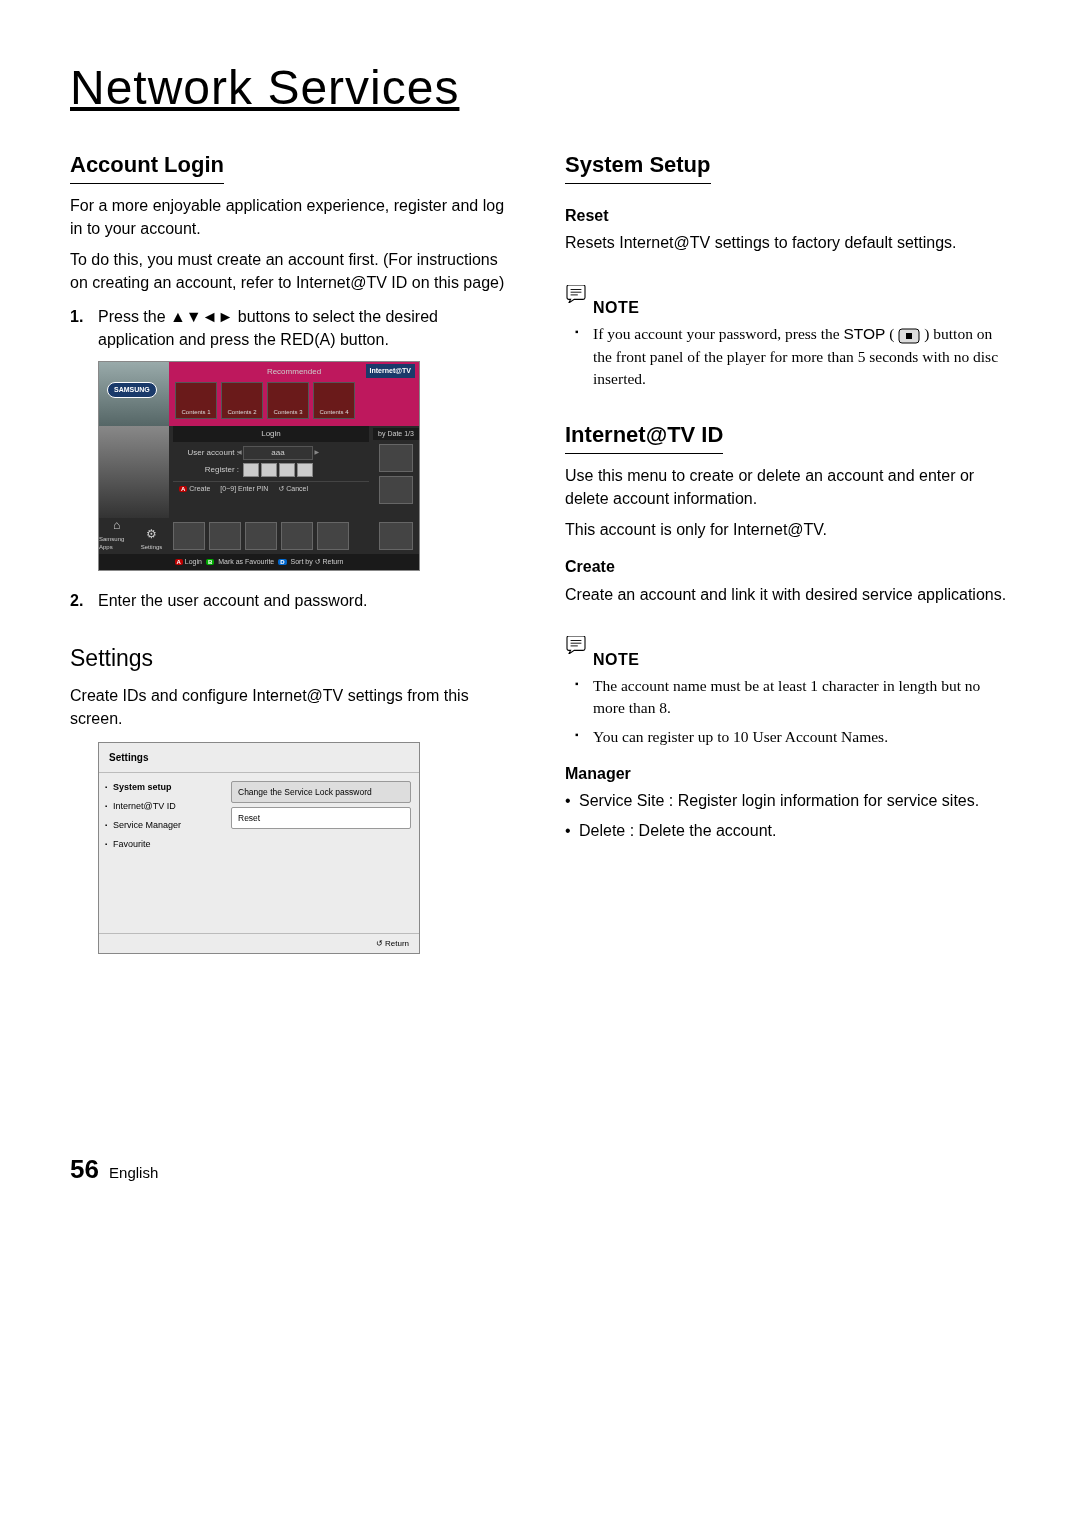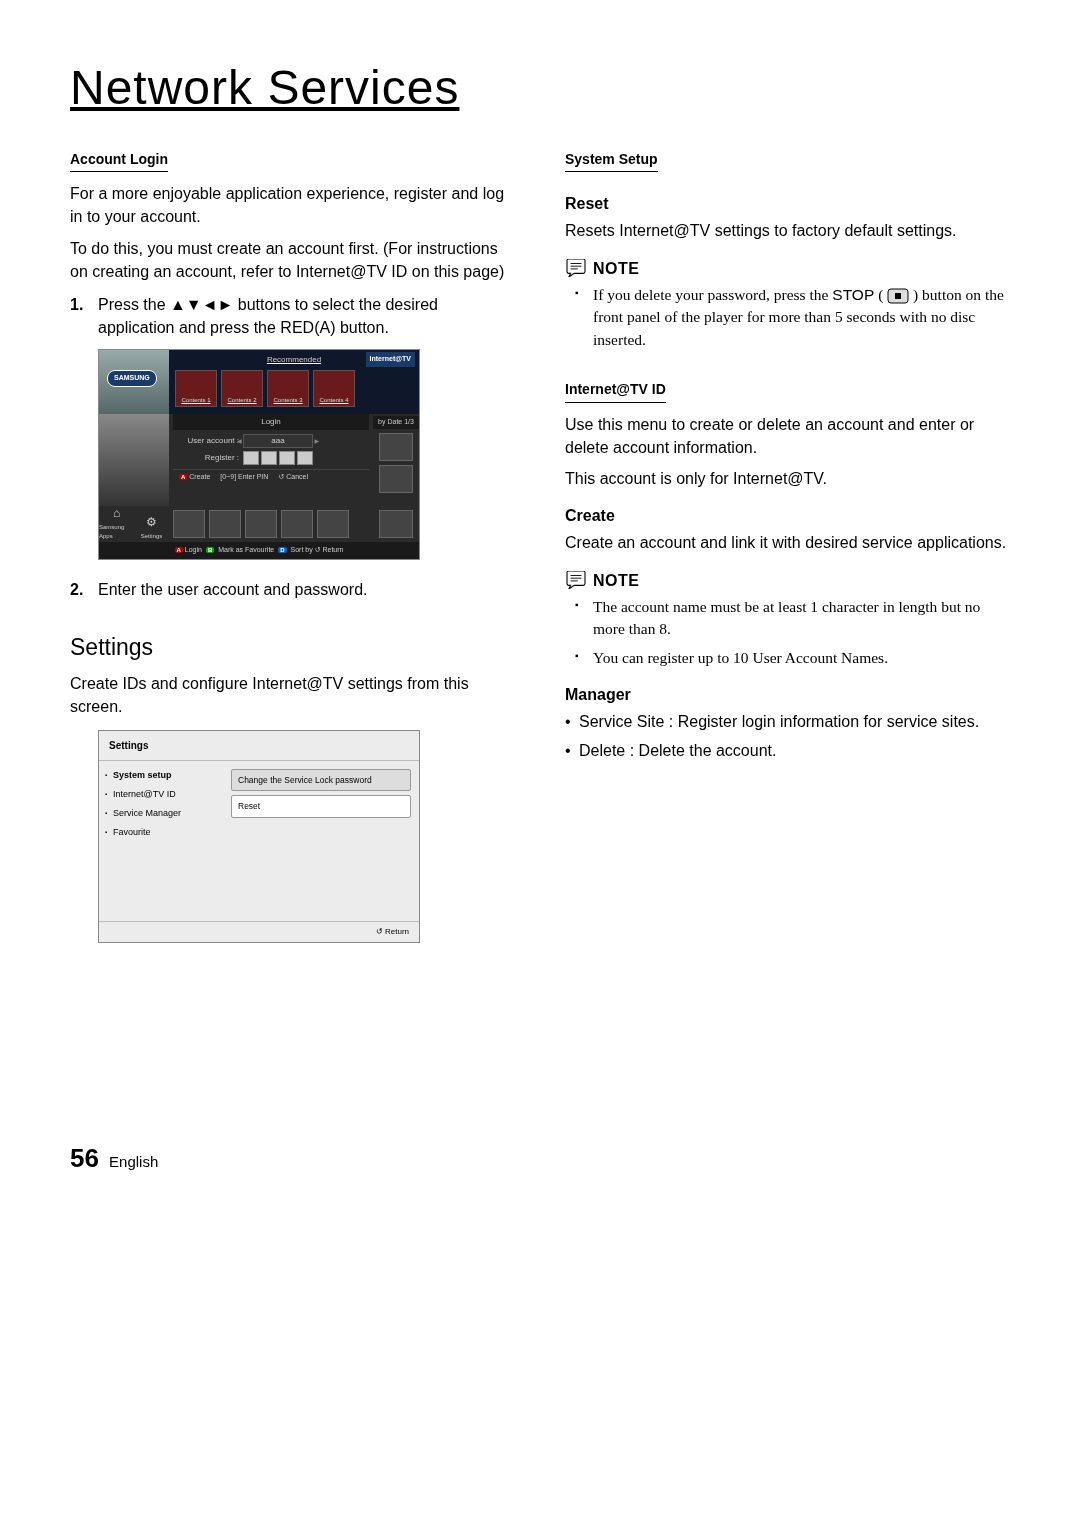--- a/index.html
+++ b/index.html
@@ -21,21 +21,21 @@
   .cols {
     display: flex;
     gap: 50px;
   }
   .col {
     flex: 1;
     font-size: 16px;
     line-height: 1.45;
   }
   .section-h {
-    font-size: 14px;
+    font-size: 22px;
     font-weight: bold;
     border-bottom: 1.5px solid #000;
     display: inline-block;
     padding-bottom: 2px;
     margin-top: 4px;
     margin-bottom: 6px;
   }
   .sub-h {
     font-size: 23px;
     margin-top: 30px;
@@ -64,21 +64,21 @@
     margin-top: 14px;
     margin-bottom: 4px;
   }
   .note-icon {
     display: inline-block;
     width: 22px;
     height: 18px;
     position: relative;
   }
   .note-icon svg { width: 22px; height: 18px; }
-  .note-label { font-weight: bold; font-size: 16px; letter-spacing: 0.5px;}
+  .note-label { font-weight: bold; font-size: 16px; letter-spacing: 0.5px; margin-top: 28px;}
   .note-list {
     list-style: none;
     padding-left: 28px;
     margin: 0 0 10px 0;
   }
   .note-list li {
     position: relative;
     margin-bottom: 6px;
     font-family: Georgia, 'Times New Roman', serif;
     font-size: 15.5px;
@@ -134,24 +134,23 @@
     background: #1a3a6a;
     color: #fff;
     font-size: 7px;
     font-weight: bold;
     padding: 2px 6px;
     border-radius: 8px;
     border: 1px solid #fff;
   }
   .fig1-rec {
     flex: 1;
-    background: #0f172a;
+    background: #be185d;
     position: relative;
     padding-top: 4px;
-    text-decoration: underline;
   }
   .fig1-rec-title {
     text-align: center;
     font-size: 8px;
     color: #ccc;
     margin-bottom: 4px;
   }
   .fig1-rec-row {
     display: flex;
     gap: 4px;
@@ -527,21 +526,21 @@
       <span class="note-icon">
         <svg viewBox="0 0 24 20">
             <path d="M2 2 Q2 0 4 0 L20 0 Q22 0 22 2 L22 14 Q22 16 20 16 L10 16 L4 20 L6 16 L4 16 Q2 16 2 14 Z" fill="none" stroke="#000" stroke-width="1.2"></path>
             <path d="M6 5 L18 5 M6 8 L18 8 M6 11 L14 11" stroke="#000" stroke-width="1"></path>
           </svg>
       </span>
       <span class="note-label">NOTE</span>
     </div>
     <ul class="note-list">
       <li>
-        <span>If you delete your password, press the </span><span class="bold" style="font-family:Arial">STOP</span>
+        <span>If you account your password, press the </span><span class="bold" style="font-family:Arial">STOP</span>
         <span> ( </span><svg class="stop-btn-svg" width="22" height="16" viewBox="0 0 22 16">
             <rect x="1" y="1" width="20" height="14" rx="3" fill="#ddd" stroke="#000"></rect>
             <rect x="8" y="5" width="6" height="6" fill="#000"></rect>
           </svg><span> ) </span>
         <span> button on the front panel of the player for more than 5 seconds with no disc inserted.</span>
       </li>
     </ul>
 
     <div class="section-h" style="margin-top:18px;">Internet@TV ID</div>
     <div class="para">Use this menu to create or delete an account and enter or delete account information.</div>

